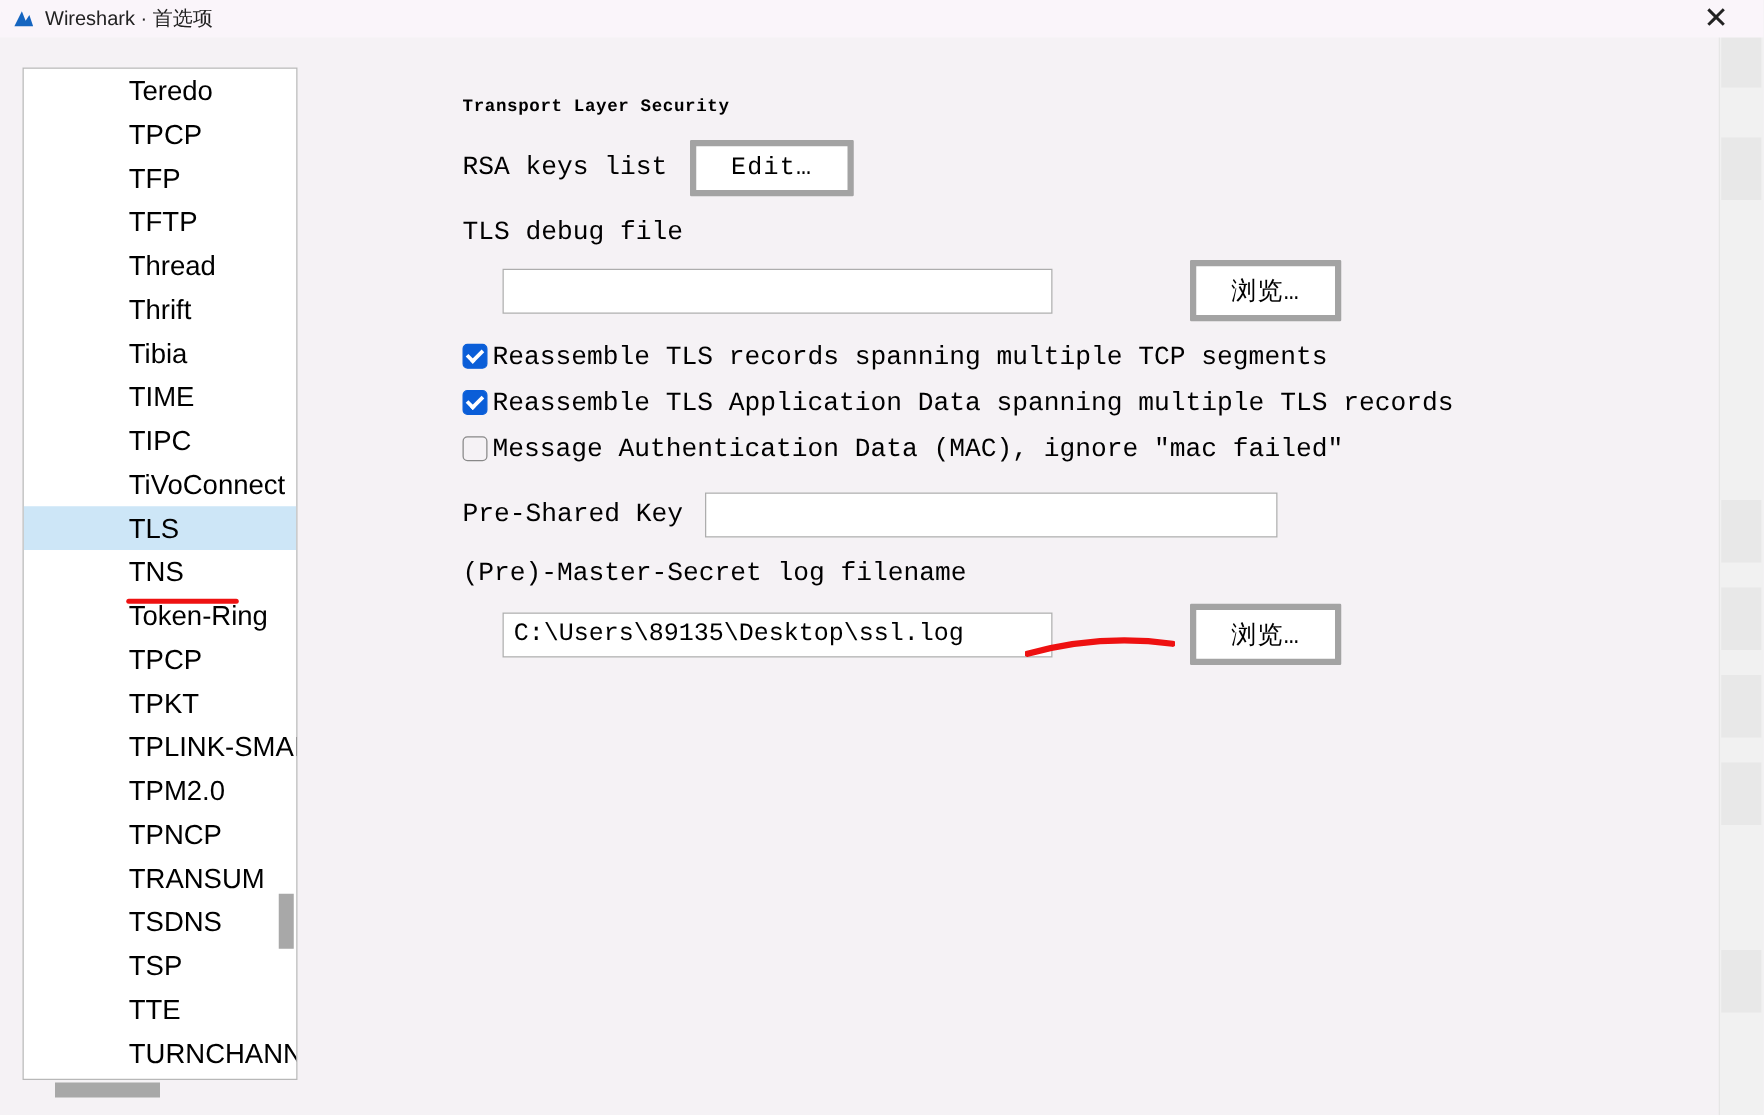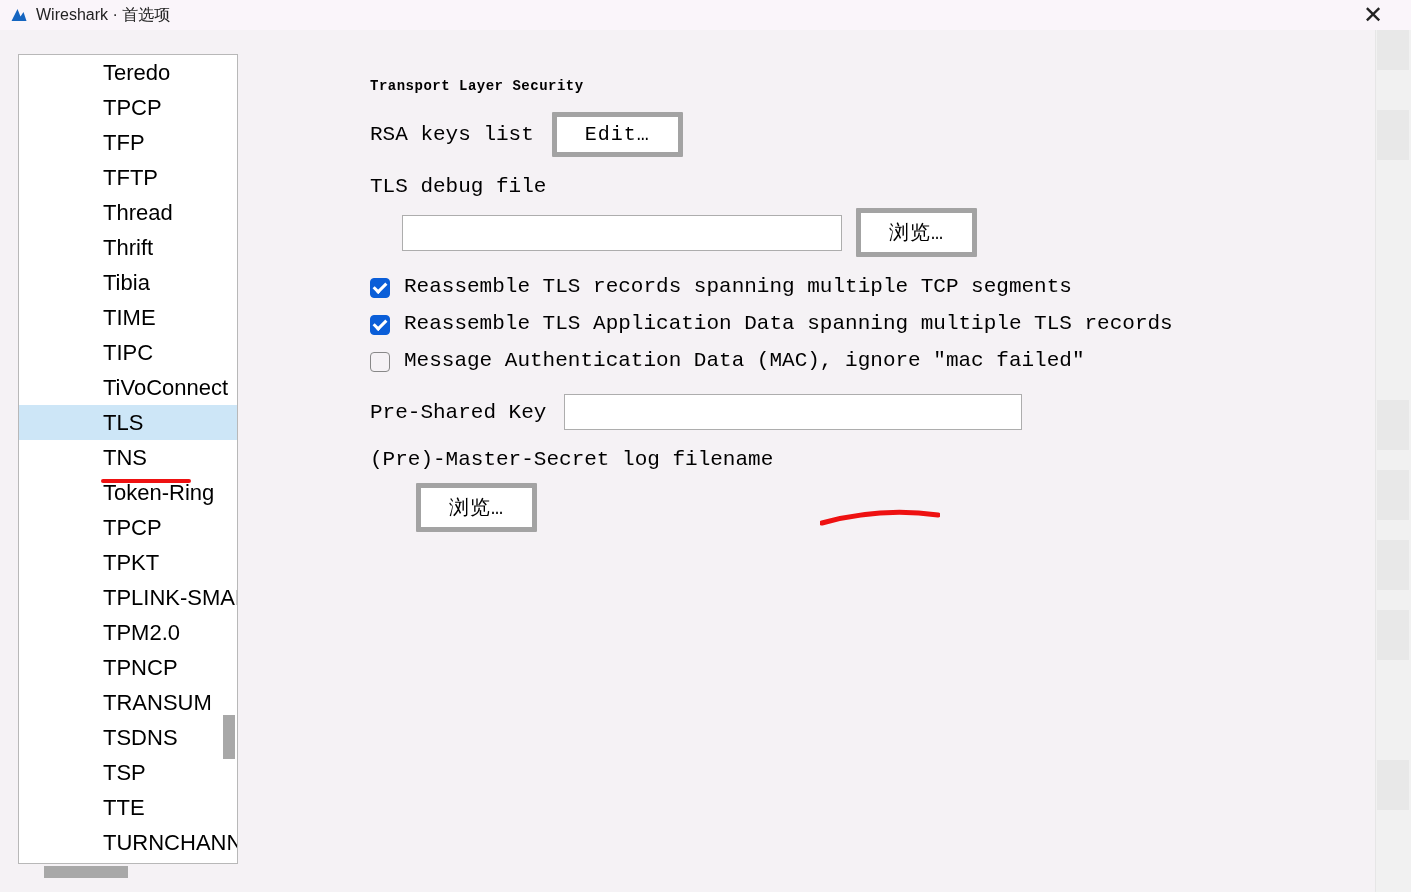--- a/index.html
+++ b/index.html
@@ -130,23 +130,23 @@
       background: #fff;
       height: 36px;
       padding: 4px 8px;
       font-family: "Courier New", monospace;
       font-size: 20px;
     }
     .w-440 { width: 440px; }
     .w-458 { width: 458px; }
     .checkbox-row {
       display: flex;
-      align-items: flex-end;
+      align-items: flex-start;
       margin-bottom: 14px;
-      gap: 14px;
+      gap: 4px;
     }
     .cbox {
       width: 20px; height: 20px;
       border: 1px solid #888;
       border-radius: 4px;
       display: flex;
       align-items: center;
       justify-content: center;
       cursor: pointer;
       flex-shrink: 0;
@@ -156,21 +156,21 @@
       border-color: #0a5ed8;
     }
     .cbox.checked::after {
       content: "";
       width: 5px; height: 10px;
       border: solid #fff;
       border-width: 0 3px 3px 0;
       transform: rotate(45deg);
       margin-top: -3px;
     }
-    .indent { margin-left: 32px; }
+    .indent { margin-left: 32px; gap: 48px; }
     .red-swoosh {
       position: absolute;
       left: 498px;
       top: 455px;
       width: 120px;
     }
     .rightgap {
       position:absolute;
       right:0; top:0;
       width:36px; height:892px;
@@ -271,20 +271,21 @@
 
     <div class="row">
       <span class="lbl">Pre-Shared Key</span>
       <input class="text-input w-458" value="" style="">
     </div>
 
     <div style="margin-bottom:12px">
       <span class="lbl">(Pre)-Master-Secret log filename</span>
     </div>
     <div class="row indent">
+      <input class="text-input w-440" value="C:\Users\89135\Desktop\ssl.log" style="">
       <span style="width:14px"></span>
       <button class="btn">浏览…</button>
     </div>
 
     <svg class="red-swoosh" viewBox="0 0 120 20">
       <path d="M2 14 Q 60 -2 118 6" stroke="#e11" stroke-width="5" fill="none" stroke-linecap="round"></path>
     </svg>
   </div>
 </div>
 

